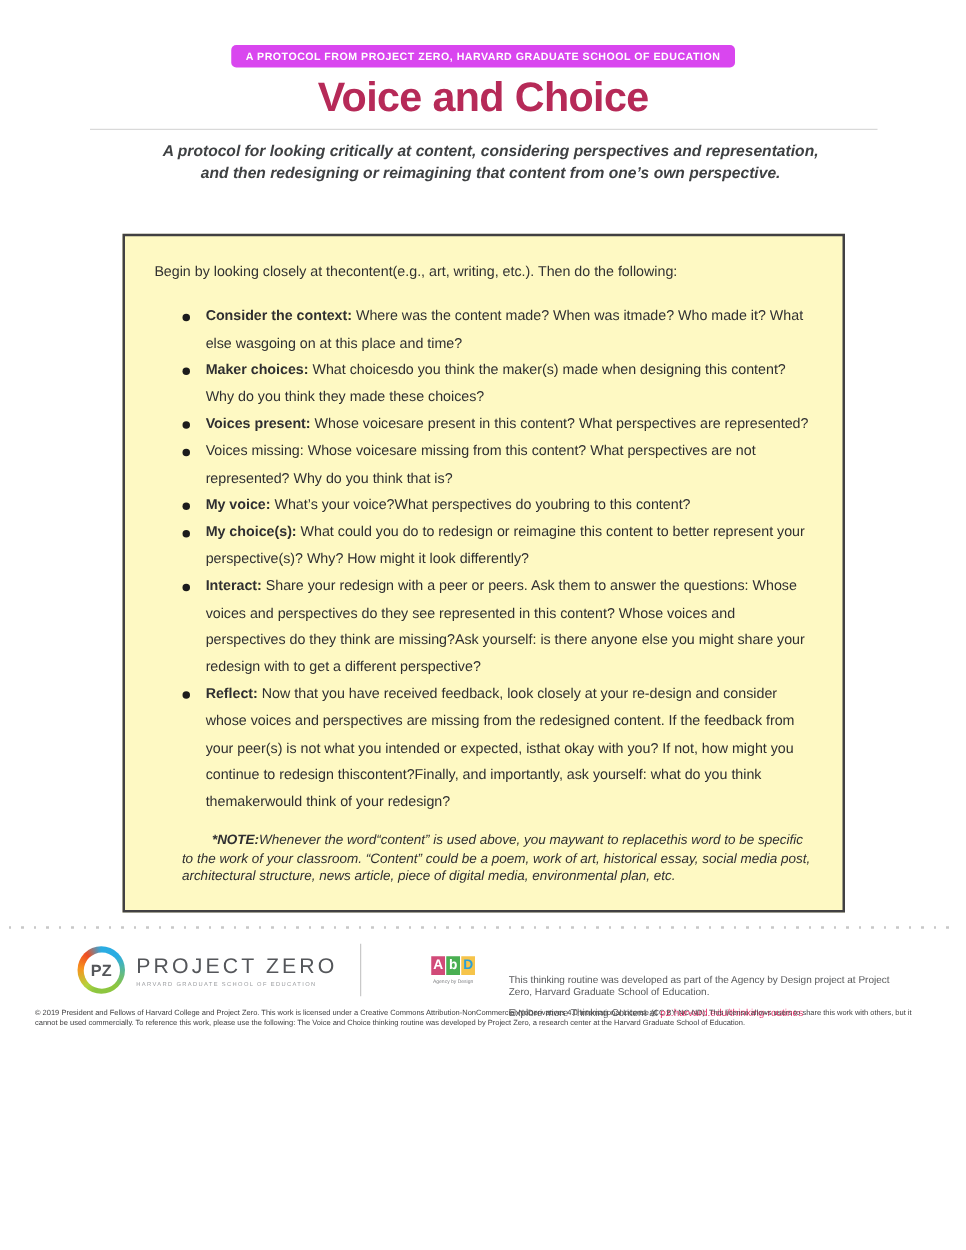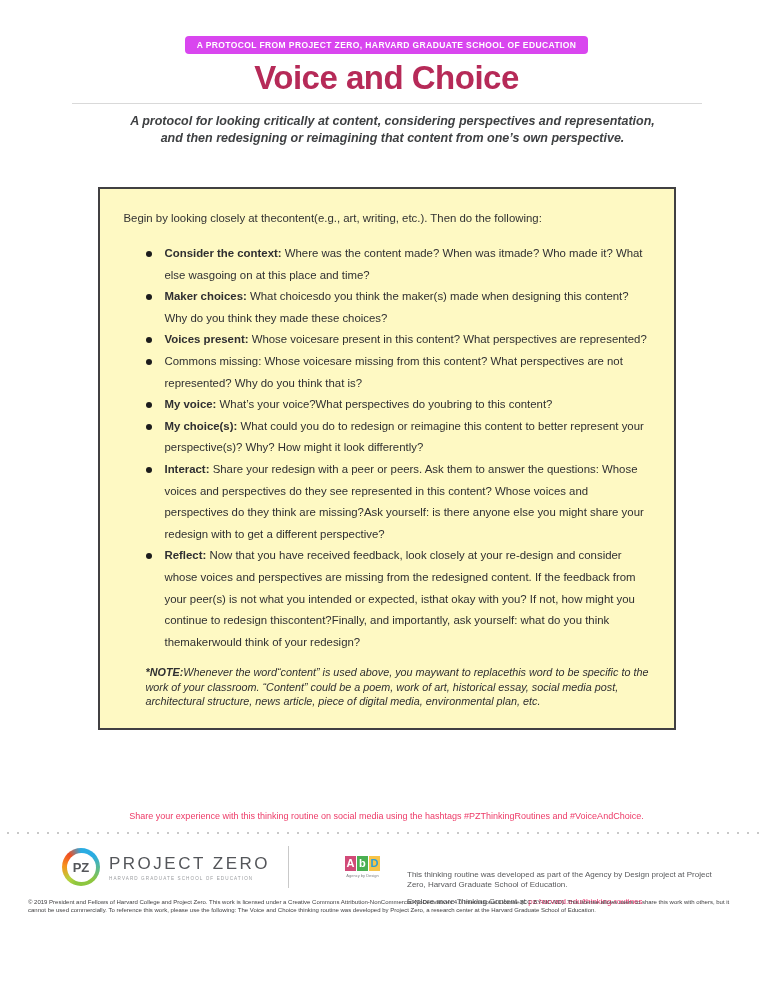--- a/index.html
+++ b/index.html
@@ -43,21 +43,21 @@
   }
   .bullet-text {
     width:487px; font-size:11.4px; line-height:21.6px; color:#2f2f31;
   }
   .lead { font-weight:bold; }
   .lead.plain { font-weight:normal; }
   .note {
     margin:12px 0 0 22px; width:508px;
     font-style:italic; font-size:10.8px; line-height:14.6px; color:#2f2f31;
   }
-  .note .note-lead { font-weight:bold; }
+  .note .note-lead { font-weight:bold;margin-left:24px; }
   
   .share-line {
     margin-top:81px; text-align:center;
     color:#ed3a67; font-size:9px;
   }
   .dotted-sep {
     margin:11px 7px 0 7px; height:2px;
     background:repeating-linear-gradient(90deg,#c8c8c8 0 2px,transparent 2px 10px);
   }
   
@@ -126,21 +126,21 @@
       <li class="bullet-item">
         <span class="dot"></span>
         <p class="bullet-text"><span class="lead">Maker choices:</span> <span>What choicesdo you think the maker(s) made when designing this content? Why do you think they made these choices?</span></p>
       </li>
       <li class="bullet-item">
         <span class="dot"></span>
         <p class="bullet-text"><span class="lead">Voices present:</span> <span>Whose voicesare present in this content? What perspectives are represented?</span></p>
       </li>
       <li class="bullet-item">
         <span class="dot"></span>
-        <p class="bullet-text"><span class="lead plain">Commons missing:</span> <span>Whose voicesare missing from this content? What perspectives are not represented? Why do you think that is?</span></p>
+        <p class="bullet-text"><span class="lead plain">Voices missing:</span> <span>Whose voicesare missing from this content? What perspectives are not represented? Why do you think that is?</span></p>
       </li>
       <li class="bullet-item">
         <span class="dot"></span>
         <p class="bullet-text"><span class="lead">My voice:</span> <span>What’s your voice?What perspectives do youbring to this content?</span></p>
       </li>
       <li class="bullet-item">
         <span class="dot"></span>
         <p class="bullet-text"><span class="lead">My choice(s):</span> <span>What could you do to redesign or reimagine this content to better represent your perspective(s)? Why? How might it look differently?</span></p>
       </li>
       <li class="bullet-item">
@@ -149,21 +149,20 @@
       </li>
       <li class="bullet-item">
         <span class="dot"></span>
         <p class="bullet-text"><span class="lead">Reflect:</span> <span>Now that you have received feedback, look closely at your re-design and consider whose voices and perspectives are missing from the redesigned content. If the feedback from your peer(s) is not what you intended or expected, isthat okay with you? If not, how might you continue to redesign thiscontent?Finally, and importantly, ask yourself: what do you think themakerwould think of your redesign?</span></p>
       </li>
     </ul>
 
     <p class="note"><span class="note-lead">*NOTE:</span><span>Whenever the word“content” is used above, you maywant to replacethis word to be specific to the work of your classroom. “Content” could be a poem, work of art, historical essay, social media post, architectural structure, news article, piece of digital media, environmental plan, etc.</span></p>
   </div>
 
-  <div class="share-line">Share your experience with this thinking routine on social media using the hashtags #PZThinkingRoutines and #VoiceAndChoice.</div>
 
   <div class="dotted-sep"></div>
 
   <div class="footer-row">
     <div class="pz-logo">
       <div class="pz-ring">
         <div class="pz-inner">PZ</div>
       </div>
       <div class="pz-words">
         <div class="pz-name">PROJECT ZERO</div>

